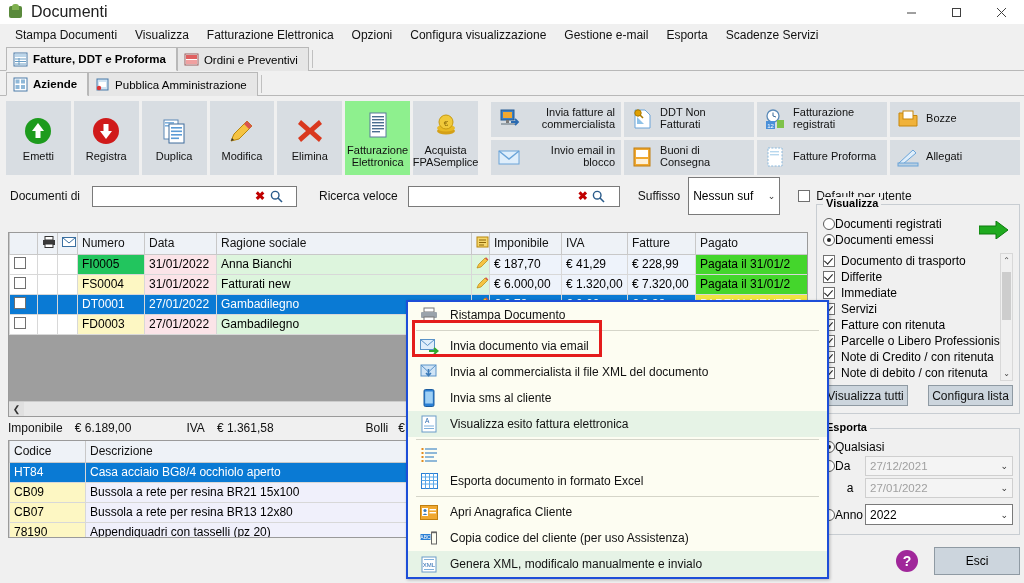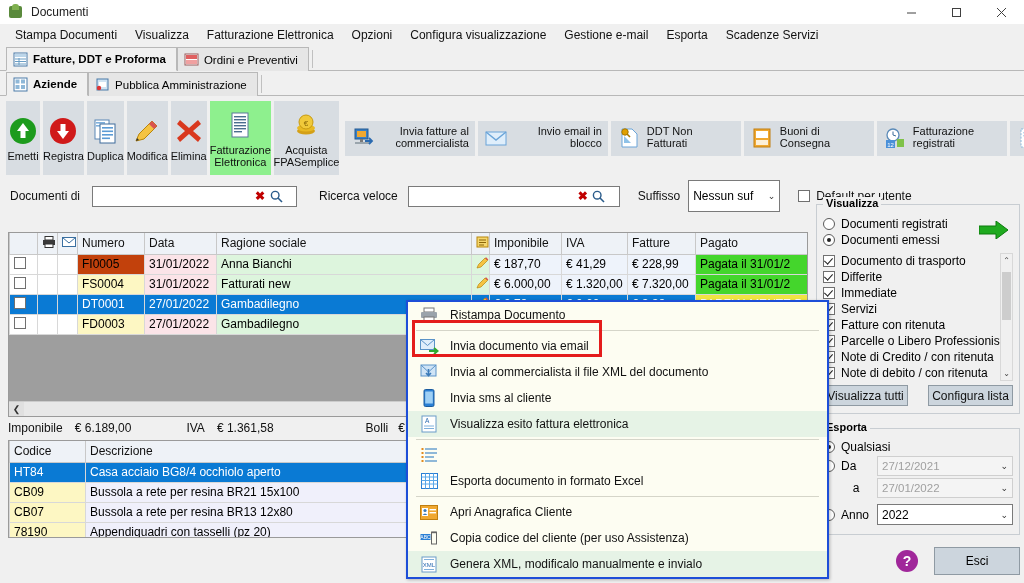--- a/index.html
+++ b/index.html
@@ -10,21 +10,21 @@
     font-size:12px; color:#000; background:#f0f0f0;
     position:relative;
   }
   #app { position:absolute; inset:0; background:#f0f0f0; }
 
   
   .titlebar { height:24px; background:#ffffff; display:flex; align-items:center; position:relative; }
   .tb-icon { width:16px; height:16px; margin-left:8px; margin-right:7px; position:relative; flex:none; }
   .tb-icon .sq { position:absolute; left:1px; top:2px; width:13px; height:12px; background:#5a8a3c; border-radius:2px; }
   .tb-icon .sq2 { position:absolute; left:4px; top:0px; width:7px; height:6px; background:#7fb04f; border-radius:3px 3px 0 0; }
-  .tb-title { font-size:12px; color:#202020; }
+  .tb-title { font-size:16px; color:#202020; }
   .tb-ctrls { position:absolute; right:0; top:0; height:24px; display:flex; }
   .tb-btn { width:45px; height:24px; display:flex; align-items:center; justify-content:center; color:#404040; font-size:12px; }
   .tb-btn svg { display:block; }
 
   
   .menubar { height:22px; background:#f0f0f0; display:flex; align-items:center; padding-left:6px; }
   .menu-item { padding:3px 9px; font-size:12px; color:#111; white-space:nowrap; }
 
   
   .tabrow { height:25px; background:#f0f0f0; display:flex; align-items:flex-end; padding-left:6px; position:relative; }
@@ -35,35 +35,35 @@
   .tab .ticon { width:15px; height:15px; flex:none; }
   .tabsep { width:1px; height:18px; background:#c0c0c0; margin:0 3px 3px 3px; align-self:flex-end; }
 
   
   .toolbar { height:84px; background:#f0f0f0; display:flex; align-items:center; padding:3px 4px 3px 6px; gap:3px; }
   .tool-big { width:65px; height:74px; background:#d8dde2; display:flex; flex-direction:column; align-items:center;
               justify-content:center; gap:3px; font-size:11px; text-align:center; line-height:1.05; color:#111; }
   .tool-big.green { background:#8ef08e; }
   .tool-big .glyph { width:34px; height:34px; display:flex; align-items:center; justify-content:center; }
   .tool-sep { width:7px; }
-  .tool-col { display:flex; flex-direction:row; gap:3px; }
+  .tool-col { display:flex; flex-direction:column; gap:3px; }
   .tool-wide { width:130px; height:35px; background:#d8dde2; display:flex; align-items:center; gap:6px;
                padding:0 6px; font-size:11px; color:#111; line-height:1.08; }
   .tool-wide .glyph { width:24px; height:24px; flex:none; display:flex; align-items:center; justify-content:center; }
   .tool-wide .lbl { flex:1; text-align:right; }
   .tool-wide.lw .lbl { text-align:left; }
 
   
   .searchrow { height:32px; display:flex; align-items:center; padding-left:10px; gap:0; background:#f0f0f0; }
   .lbl-sm { font-size:12px; color:#111; }
   .sbox { height:21px; border:1px solid #7a7a7a; background:#fff; display:flex; align-items:center; }
   .sbox input { border:none; outline:none; height:19px; font-size:12px; padding:0 4px; font-family:inherit; background:transparent; }
   .clr { color:#c00000; font-weight:bold; font-size:12px; padding:0 2px; }
   .mag { width:18px; display:flex; align-items:center; justify-content:center; }
-  .combo { height:32px; border:1px solid #7a7a7a; background:#fff; display:flex; align-items:center;
+  .combo { height:38px; border:1px solid #7a7a7a; background:#fff; display:flex; align-items:center;
            justify-content:space-between; padding:0 4px; font-size:12px; }
   .combo .cv { padding-right:4px; }
   .caret { font-size:9px; color:#333; }
 
   
   .grid-wrap { position:absolute; left:8px; top:232px; width:800px; height:185px;
                border:1px solid #9a9a9a; background:#fff; overflow:hidden; }
   table.grid { border-collapse:collapse; width:100%; table-layout:fixed; font-size:12px; }
   table.grid th { background:#eef2f7; border:1px solid #c8c8c8; border-top:none; height:21px; font-weight:normal;
                   text-align:left; padding:0 4px; color:#111; }
@@ -79,21 +79,21 @@
             font-size:12px; color:#111; }
   .detail-wrap { position:absolute; left:8px; top:440px; width:800px; height:98px; border:1px solid #9a9a9a;
                  background:#fff; overflow:hidden; }
 
   
   .rpanel { position:absolute; left:816px; top:190px; width:204px; bottom:4px; }
   .gbox { border:1px solid #c8cdd2; margin-top:4px; padding:6px 6px 7px 6px; position:relative; }
   .gbox > .gtitle { position:absolute; top:-8px; left:6px; background:#f0f0f0; padding:0 3px; font-size:11px; font-weight:bold; }
   .radio { width:12px; height:12px; border:1px solid #5a5a5a; border-radius:50%; display:inline-block; position:relative; background:#fff; flex:none;}
   .radio.on::after { content:""; position:absolute; left:3px; top:3px; width:4px; height:4px; border-radius:50%; background:#222; }
-  .row-i { display:flex; align-items:center; gap:6px; font-size:12px; margin:2px 0; }
+  .row-i { display:flex; align-items:center; font-size:12px; margin:2px 0; }
   .cklist { border:none; height:128px; overflow:hidden; position:relative; }
   .ckitem { display:flex; align-items:center; gap:6px; font-size:12px; height:16px; }
   .ckbox { width:12px; height:12px; border:1px solid #707070; background:#fff; position:relative; flex:none; }
   .ckbox.on::after { content:""; position:absolute; left:2px; top:0px; width:4px; height:7px; border:solid #222; border-width:0 1.6px 1.6px 0; transform:rotate(42deg); }
   .vscroll { position:absolute; right:0; top:0; width:13px; height:128px; background:#f0f0f0; border:1px solid #d8d8d8; }
   .vscroll .thumb { position:absolute; left:1px; top:18px; width:9px; height:48px; background:#cdcdcd; }
   .vs-ar { position:absolute; left:0; width:11px; height:13px; display:flex; align-items:center; justify-content:center; font-size:8px; color:#444; }
   .btnrow { display:flex; gap:20px; margin-top:4px; }
   .btn { height:21px; background:#ccd5dd; border:1px solid #8f9aa3; font-size:12px; display:flex; align-items:center;
          justify-content:center; flex:1; color:#111; }
@@ -475,21 +475,21 @@
           <th>IVA</th>
           <th>Fatture</th>
           <th>Pagato</th>
         </tr>
       </thead>
       <tbody>
         <tr>
           <td style="background:#fff"><span class="chk"></span></td>
           <td style="background:#fff"></td>
           <td style="background:#fff"></td>
-          <td style="background:#c2410c">FI0005</td>
+          <td style="background:#22c55e">FI0005</td>
           <td style="background:#fbe4e8">31/01/2022</td>
           <td style="background:#ddf5dd">Anna Bianchi</td>
           <td style="background:#ddf5dd">
             <svg width="13" height="13" viewBox="0 0 13 13">
                 <path d="M1 12 L2.5 8.5 L9 2 L11.5 4.5 L5 11 Z" fill="#f5c342" stroke="#b8860b" stroke-width=".7"></path>
                 <path d="M9 2 L11.5 4.5 L12.3 3.6 L10.1 1.2 Z" fill="#d9534f"></path>
               </svg>
           </td>
           <td style="background:#eef3fb">€ 187,70</td>
           <td style="background:#eef3fb">€ 41,29</td>

